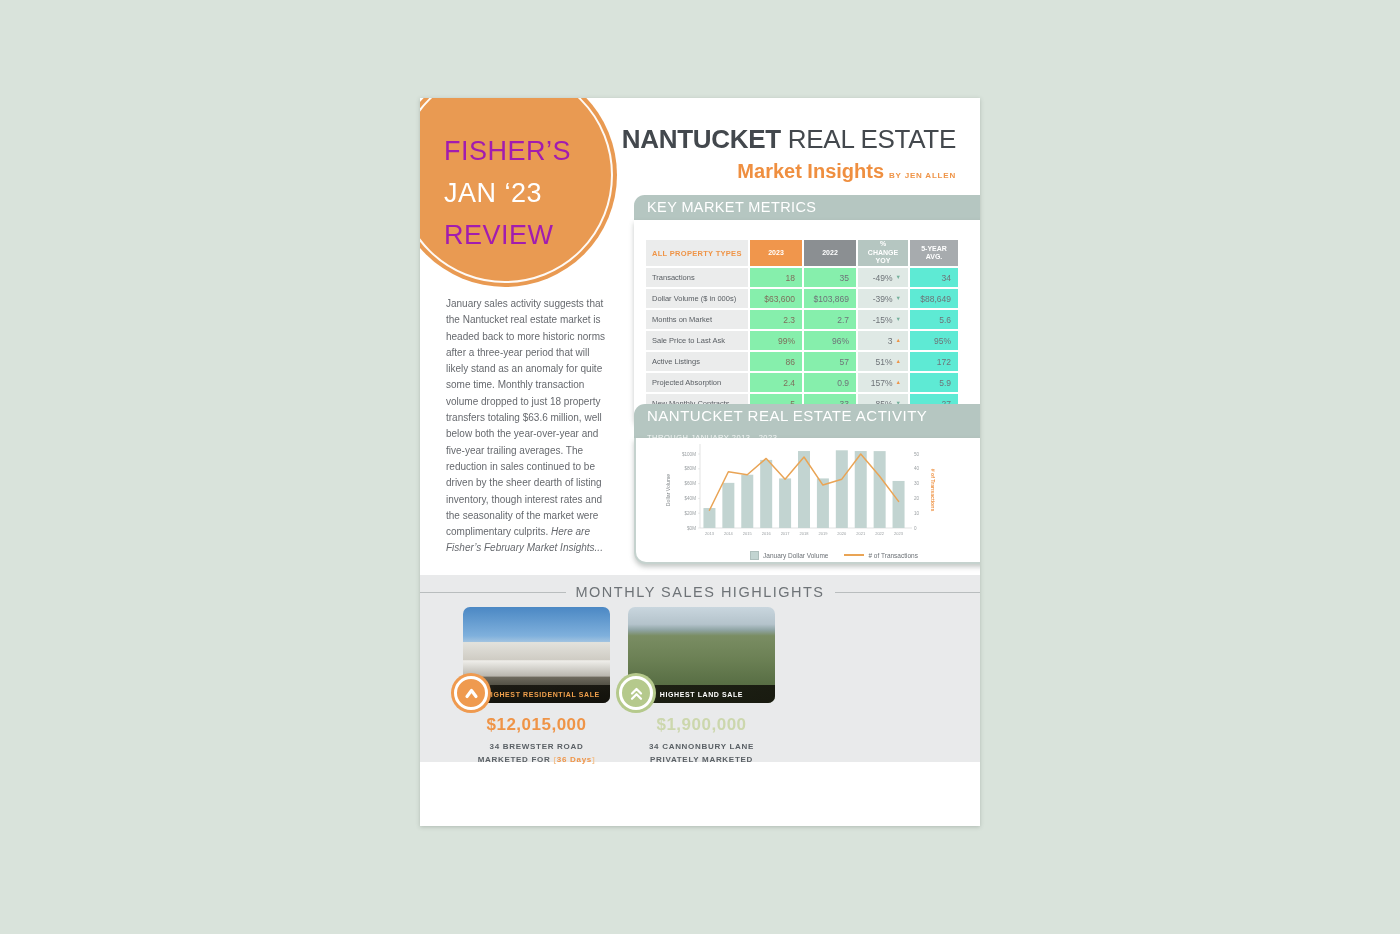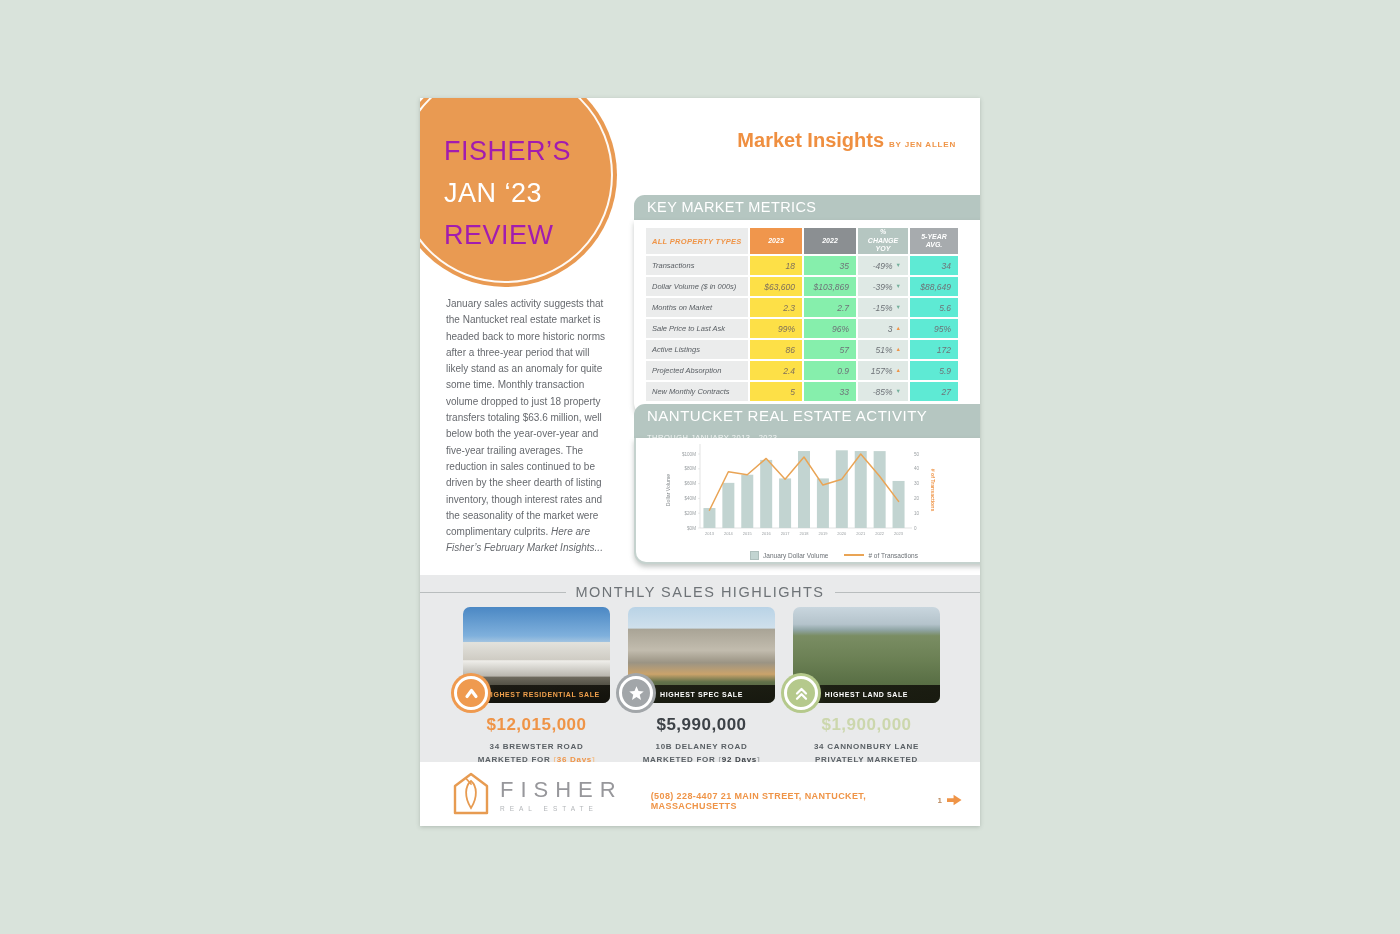--- a/index.html
+++ b/index.html
@@ -33,34 +33,34 @@
   
   .panel{position:absolute;left:214px;width:400px;}
   .metrics-panel{top:97px;}
   .activity-panel{top:306px;}
   .panel-head{background:#b5c6c1;color:#ffffff;border-radius:11px 13px 13px 0;
               padding-left:13px;}
   .metrics-head{height:25px;line-height:25px;font-size:14.5px;letter-spacing:0.4px;}
   .panel-body{background:#ffffff;border-radius:0 0 12px 12px;box-shadow:0 3px 5px rgba(90,100,95,0.35);}
 
   
-  .metrics-body{padding:8px 12px 12px 12px;font-style:italic;}
+  .metrics-body{padding:20px 12px 12px 12px;}
   .trow{display:grid;grid-template-columns:102px 52px 52px 50px 48px;gap:2px;margin-bottom:2px;}
   .cell{height:19px;display:flex;align-items:center;font-size:8.5px;color:#6e7378;}
   .thead .cell{height:26px;font-weight:700;font-size:7px;color:#ffffff;justify-content:center;
                text-align:center;line-height:1.2;}
   .h0{background:#ebecec;color:#ef9447 !important;justify-content:flex-start !important;
       padding-left:6px;font-size:7.5px !important;letter-spacing:0.3px;}
   .h1{background:#f0964c;}
   .h2{background:#8b8f92;}
   .h3{background:#b5c6c1;padding:0 8px;}
   .h4{background:#a7abae;padding:0 8px;}
   .lab{padding-left:6px;background:#ebecec;color:#585d62;font-size:7.5px;}
   .val{justify-content:flex-end;padding-right:7px;}
-  .c1.val{background:#fde047;color:#7e6f5c;}
+  .c1.val{background:#86efac;color:#7e6f5c;}
   .c2.val{background:#86efac;}
   .c3.val{background:#dfe9e5;}
   .c4.val{background:#5eead4;}
   .arr{margin-left:3px;font-size:5.5px;line-height:1;}
   .arr-up{color:#ef9447;}
   .arr-down{color:#74b09c;}
 
   
   .act-head{height:34px;padding-top:3px;box-sizing:border-box;}
   .act-title{font-size:15px;letter-spacing:0.5px;}
@@ -128,20 +128,21 @@
   <div class="hero-circle">
     <div class="hero-ring"></div>
   </div>
   <div class="hero-text">
     <div class="ht-dark">FISHER’S</div>
     <div class="ht-white">JAN ‘23</div>
     <div class="ht-dark">REVIEW</div>
   </div>
 
   <div class="doc-header">
+    <div class="doc-title"><span class="t-bold">NANTUCKET</span><span class="t-light"> REAL ESTATE</span></div>
     <div class="doc-sub"><span class="sub-main">Market Insights</span><span class="sub-by">BY JEN ALLEN</span></div>
   </div>
 
   <p class="intro"><span>January sales activity suggests that the Nantucket real estate market is headed back to more historic norms after a three-year period that will likely stand as an anomaly for quite some time.  Monthly transaction volume dropped to just 18 property transfers totaling $63.6 million, well below both the year-over-year and five-year trailing averages.  The reduction in sales continued to be driven by the sheer dearth of listing inventory, though interest rates and the seasonality of the market were complimentary culprits.</span>
     <span class="intro-italic">Here are Fisher’s February Market Insights...</span></p>
 
   <div class="panel metrics-panel">
     <div class="panel-head metrics-head">KEY MARKET METRICS</div>
     <div class="panel-body metrics-body">
       <div class="trow thead">
@@ -310,36 +311,20 @@
             <svg width="15" height="15" viewBox="0 0 20 20">
                 <path d="M4 14 L10 6 L16 14" stroke="#fff" stroke-width="4.2" fill="none" stroke-linecap="round" stroke-linejoin="round"></path>
               </svg>
           </div>
         </div>
         <div class="price">$12,015,000</div>
         <div class="address">34 BREWSTER ROAD</div>
         <div class="marketed"><span>MARKETED FOR</span> <span class="bracket">[</span><span class="days">36 Days</span><span class="bracket">]</span></div>
       </div>
 
-      <div class="card-col v2">
-        <div class="photo">
-          <div class="photo-frame">
-            <div class="photo-img p2"></div>
-            <div class="banner">HIGHEST SPEC SALE</div>
-          </div>
-          <div class="badge badge-gray">
-            <svg width="17" height="17" viewBox="0 0 20 20">
-                <path d="M10 1.5 L12.4 7.2 L18.5 7.6 L13.8 11.6 L15.3 17.6 L10 14.2 L4.7 17.6 L6.2 11.6 L1.5 7.6 L7.6 7.2 Z" fill="#fff"></path>
-              </svg>
-          </div>
-        </div>
-        <div class="price">$5,990,000</div>
-        <div class="address">10B DELANEY ROAD</div>
-        <div class="marketed"><span>MARKETED FOR</span> <span class="bracket">[</span><span class="days">92 Days</span><span class="bracket">]</span></div>
-      </div>
 
       <div class="card-col v3">
         <div class="photo">
           <div class="photo-frame">
             <div class="photo-img p3"></div>
             <div class="banner">HIGHEST LAND SALE</div>
           </div>
           <div class="badge badge-green">
             <svg width="15" height="15" viewBox="0 0 20 20">
                 <path d="M4 10 L10 4 L16 10 M4 17 L10 11 L16 17" stroke="#fff" stroke-width="3" fill="none" stroke-linecap="round" stroke-linejoin="round"></path>
@@ -347,32 +332,14 @@
           </div>
         </div>
         <div class="price">$1,900,000</div>
         <div class="address">34 CANNONBURY LANE</div>
         <div class="marketed"><span>PRIVATELY MARKETED</span> <span class="bracket"></span><span class="days"></span><span class="bracket"></span></div>
       </div>
 
     </div>
   </div>
 
-  <div class="footer">
-    <svg class="logo" width="42" height="46" viewBox="0 0 42 46">
-      <path d="M5 15 L21 3 L37 15 L37 42 L5 42 Z" fill="none" stroke="#e79b51" stroke-width="2.4" stroke-linejoin="round"></path>
-      <path d="M21 10 C27 15 28 26 21 37 C14 26 15 15 21 10 Z" fill="none" stroke="#e79b51" stroke-width="1.8"></path>
-      <path d="M16.5 8 L21 13" stroke="#e79b51" stroke-width="1.8" fill="none" stroke-linecap="round"></path>
-    </svg>
-    <div class="brand">
-      <div class="brand-name">FISHER</div>
-      <div class="brand-sub">REAL ESTATE</div>
-    </div>
-    <div class="contact">(508) 228-4407 21 MAIN STREET, NANTUCKET, MASSACHUSETTS</div>
-    <div class="pageind">
-      <span class="pagenum">1</span>
-      <svg width="15" height="12" viewBox="0 0 16 12">
-        <path d="M0 4 L7 4 L7 0.5 L15.5 6 L7 11.5 L7 8 L0 8 Z" fill="#ef9447"></path>
-      </svg>
-    </div>
-  </div>
 
 </div>
 
 </body></html>

